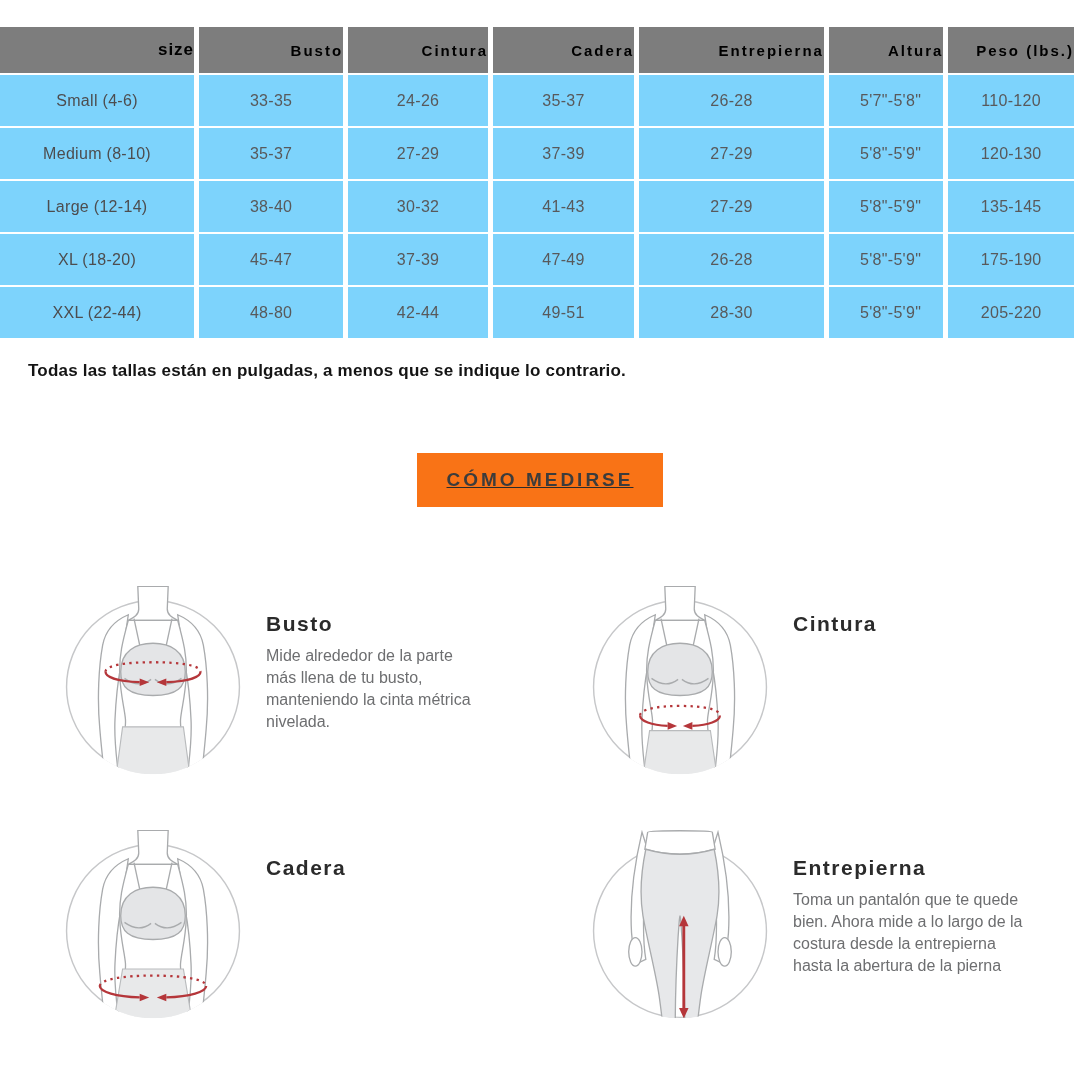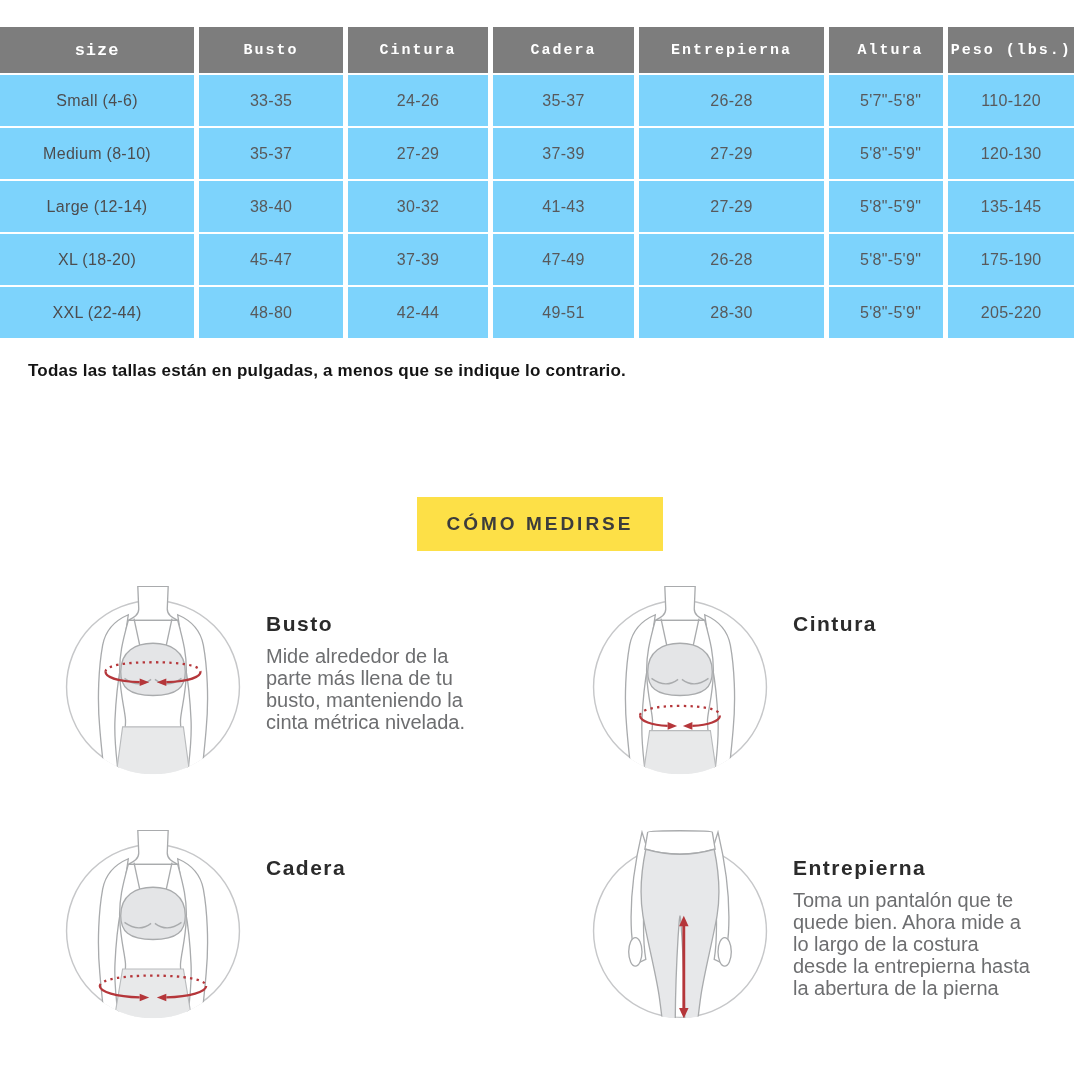--- a/index.html
+++ b/index.html
@@ -7,22 +7,22 @@
   body {
     width:1080px; height:1080px; overflow:hidden; position:relative;
     font-family:"Liberation Sans", sans-serif; color:#2b2b2b;
   }
   
   .table-wrap { margin-top:25px; margin-left:-5px; width:1084px; }
   table.size-table {
     border-collapse:separate; border-spacing:5px 2px; table-layout:fixed; width:1084px;
   }
   table.size-table th {
-    background:#7d7d7d; color:#ffffff; font-weight:bold; font-size:15px;
-    letter-spacing:2px; height:46px; text-align:center; vertical-align:middle;font-family:Liberation Mono, monospace;
+    background:#7d7d7d; color:#000000; font-weight:bold; font-size:15px;
+    letter-spacing:2px; height:46px; text-align:right; vertical-align:middle;
   }
   table.size-table th:first-child { font-size:17px; letter-spacing:1px; }
   table.size-table td {
     background:#7dd3fc; color:#58595b; font-size:16px; height:51px;
     text-align:center; vertical-align:middle; letter-spacing:0.3px;
   }
   table.size-table td:first-child { color:#4d4d4f; }
   
   .size-table th:nth-child(1), .size-table td:nth-child(1){ width:190px; }
   .size-table th:nth-child(2), .size-table td:nth-child(2){ width:141px; }
@@ -31,41 +31,42 @@
   .size-table th:nth-child(5), .size-table td:nth-child(5){ width:181px; }
   .size-table th:nth-child(6), .size-table td:nth-child(6){ width:112px;padding-left:9px; }
   .size-table th:nth-child(7), .size-table td:nth-child(7){ width:123px; }
 
   .note {
     margin:21px 0 0 28px; font-size:17px; font-weight:bold; color:#141414;
     letter-spacing:0.2px;
   }
 
   .how-box {
-    width:max-content; margin:116px auto 0 auto; background:#fde047;
+    width:max-content; margin:72px auto 0 auto; background:#f97316;
     padding:16px 30px;
+    text-decoration:underline;
   }
   .how-box span {
     font-size:19px; font-weight:bold; letter-spacing:3px; color:#3c3c3c;
   }
 
   
   .sections {
     position:absolute; left:58px; top:586px; width:990px;
     display:grid; grid-template-columns:527px 463px; grid-row-gap:44px;
   }
   .measure { display:flex; align-items:flex-start; }
   .illus { width:190px; height:200px; flex:0 0 auto; }
   .txt { padding:26px 0 0 18px; }
   .txt h3 {
     font-size:21px; font-weight:bold; color:#2b2b2b; letter-spacing:1.5px;
     margin-bottom:9px;
   }
   .txt p {
-    font-size:20px; color:#6d6e70; line-height:22px; white-space:pre-line;
+    font-size:16px; color:#6d6e70; line-height:22px; white-space:pre-line;
   }
   .measure.col1 .txt p { width:212px; }
   .measure.col2 .txt p { width:240px; }
 </style>
 </head>
 <body>
 
 <div class="table-wrap">
   <table class="size-table">
     <thead>

